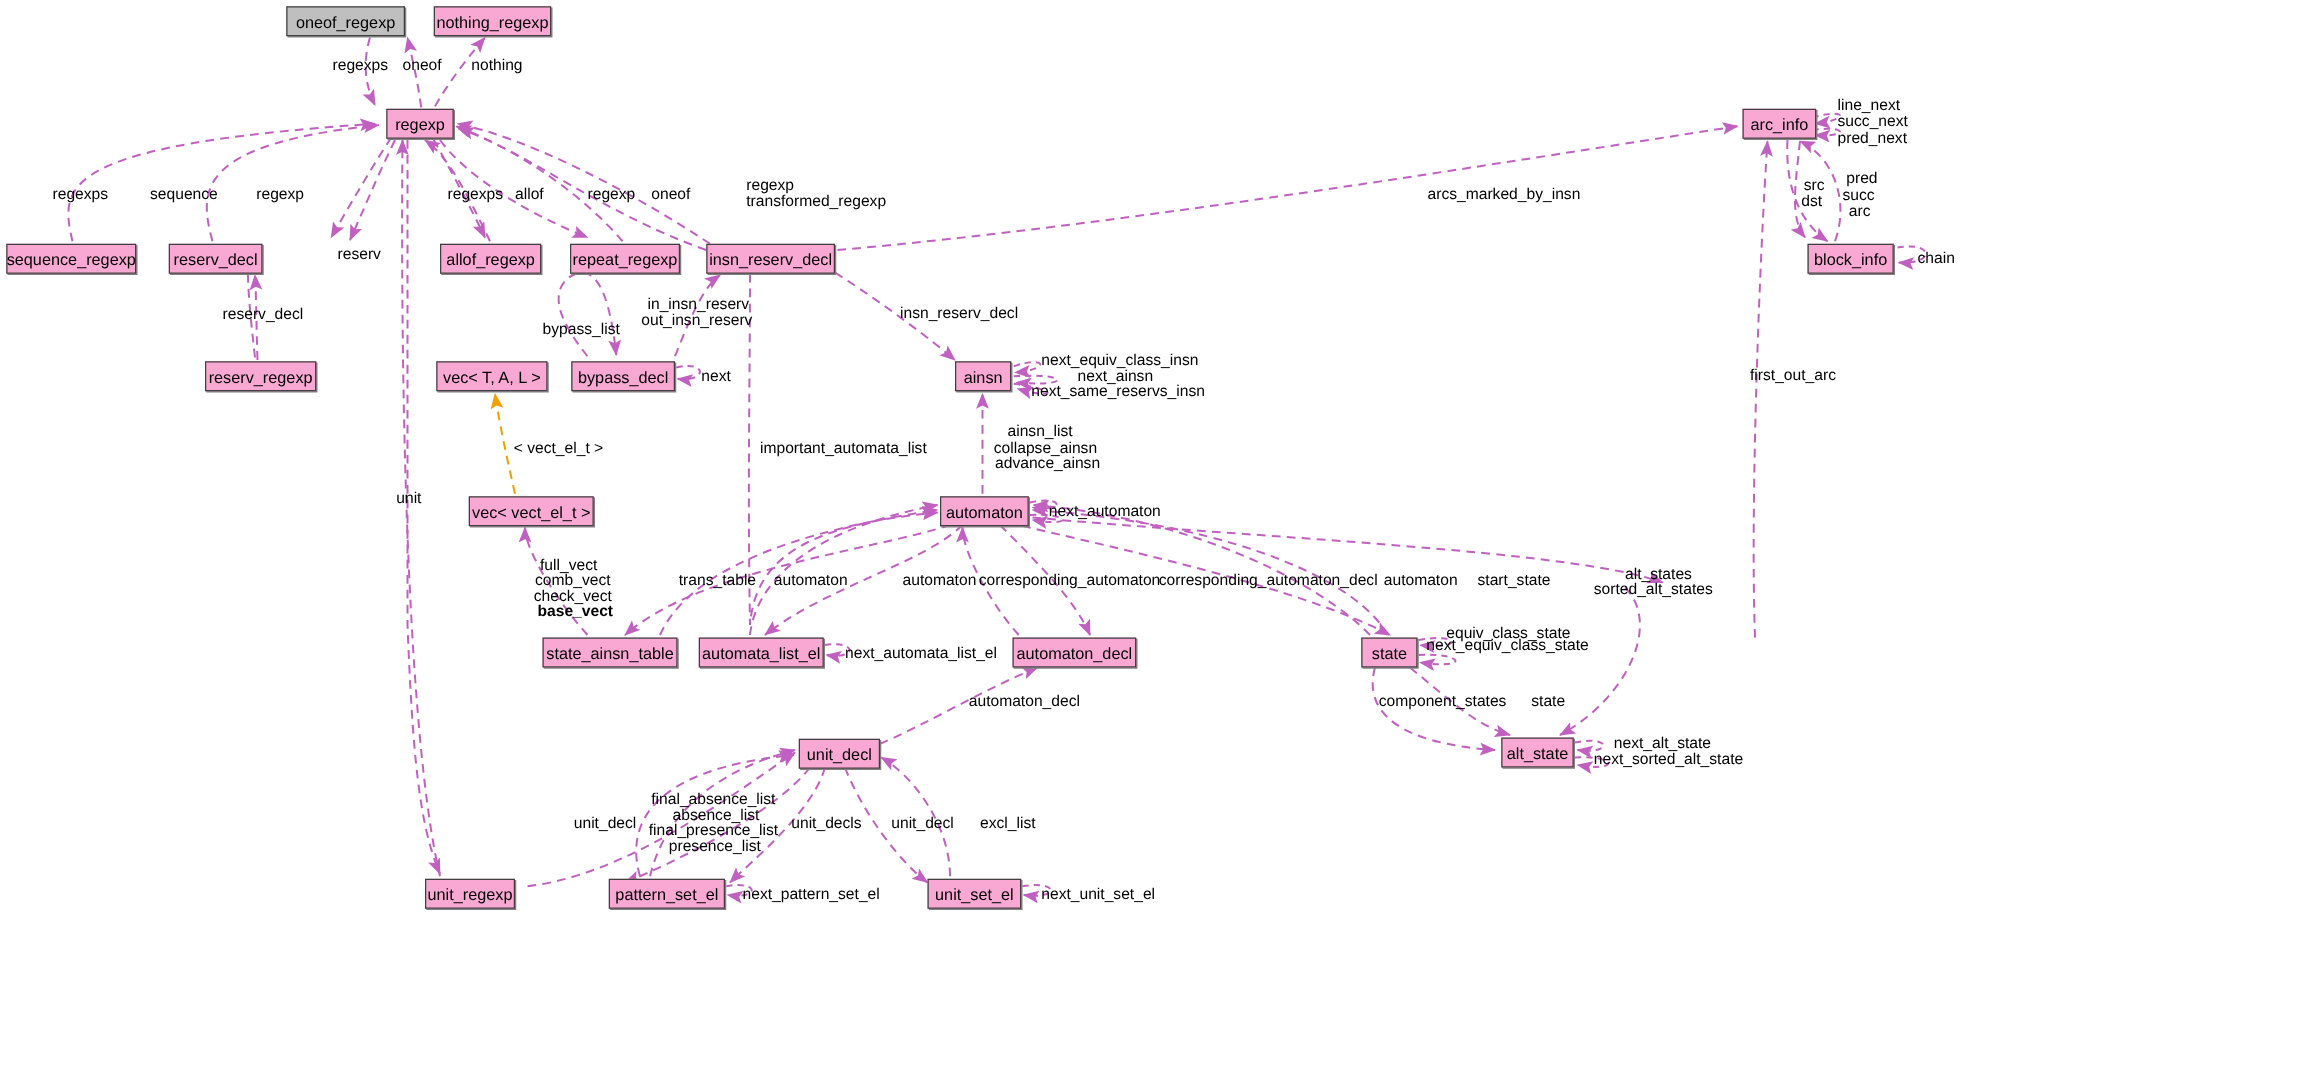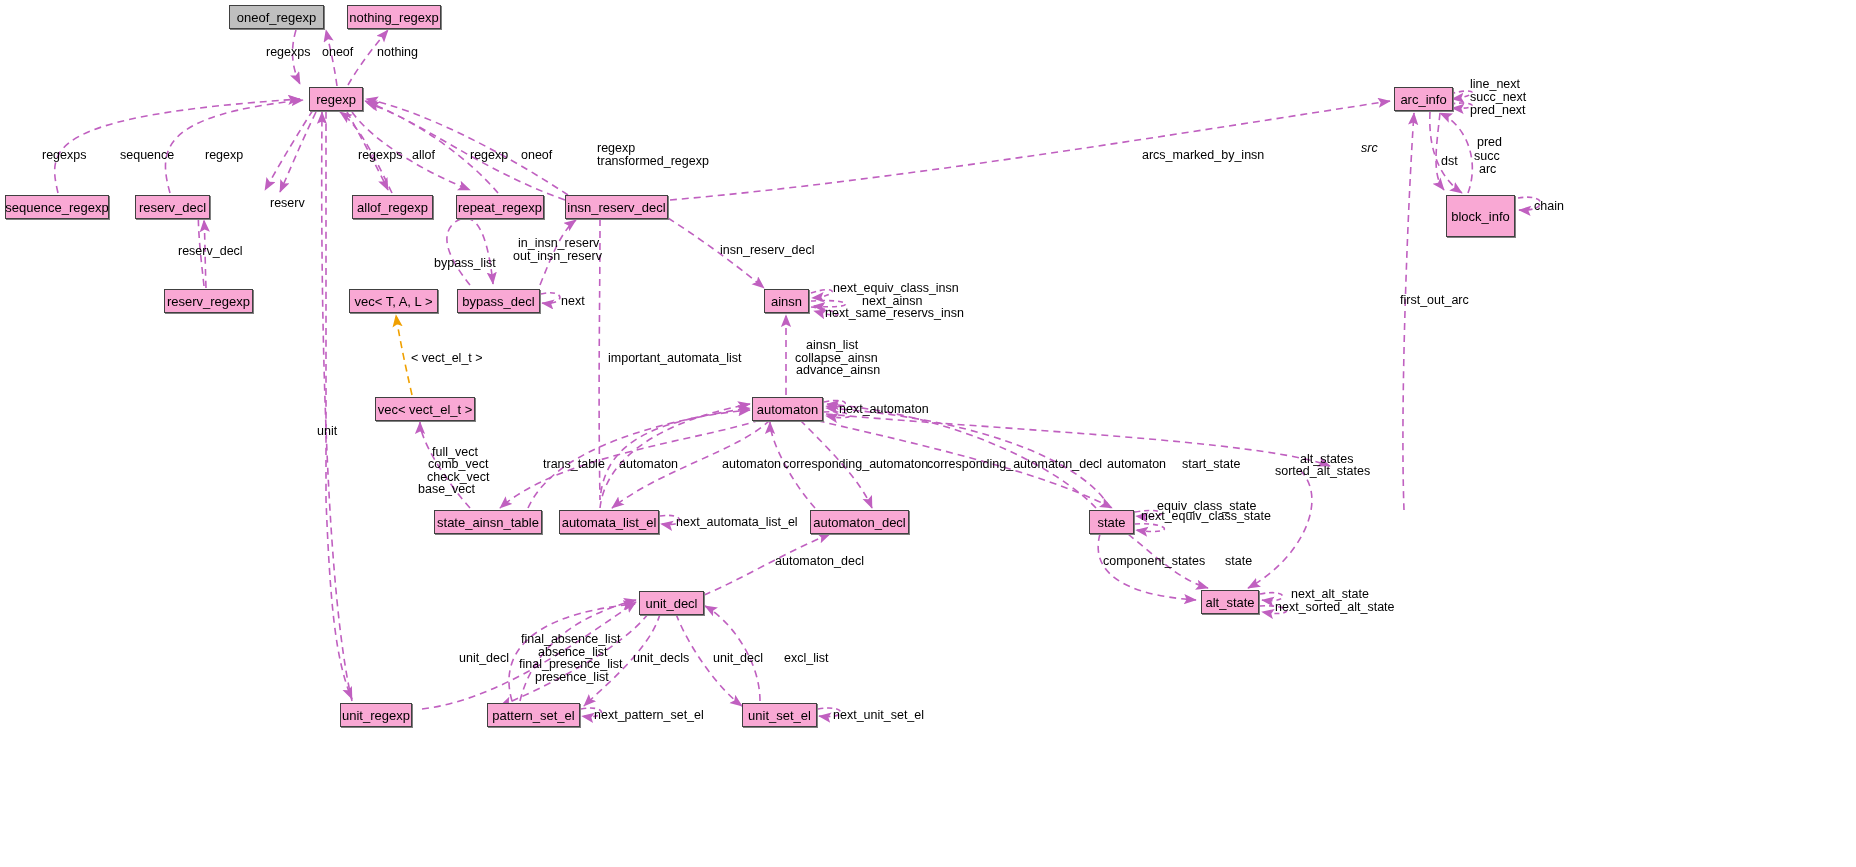--- a/index.html
+++ b/index.html
@@ -185,21 +185,21 @@
       </div>
       <div class="node" style="left: 352px; top: 195px; width: 81px; height: 24px;">
         <span>allof_regexp</span>
       </div>
       <div class="node" style="left: 456px; top: 195px; width: 88px; height: 24px;">
         <span>repeat_regexp</span>
       </div>
       <div class="node" style="left: 565px; top: 195px; width: 103px; height: 24px;">
         <span>insn_reserv_decl</span>
       </div>
-      <div class="node" style="left: 1446px; top: 195px; width: 69px; height: 42px;">
+      <div class="node" style="left: 1446px; top: 195px; width: 69px; height: 24px;">
         <span>block_info</span>
       </div>
       <div class="node" style="left: 164px; top: 289px; width: 89px; height: 24px;">
         <span>reserv_regexp</span>
       </div>
       <div class="node" style="left: 349px; top: 289px; width: 89px; height: 24px;">
         <span>vec&lt; T, A, L &gt;</span>
       </div>
       <div class="node" style="left: 457px; top: 289px; width: 83px; height: 24px;">
         <span>bypass_decl</span>
@@ -251,47 +251,47 @@
       <div class="elabel left" style="left: 358px; top: 149px;">regexps</div>
       <div class="elabel left" style="left: 412px; top: 149px;">allof</div>
       <div class="elabel left" style="left: 470px; top: 149px;">regexp</div>
       <div class="elabel left" style="left: 521px; top: 149px;">oneof</div>
       <div class="elabel left" style="left: 597px; top: 142px;">regexp</div>
       <div class="elabel left" style="left: 597px; top: 155px;">transformed_regexp</div>
       <div class="elabel left" style="left: 1142px; top: 149px;">arcs_marked_by_insn</div>
       <div class="elabel left" style="left: 1470px; top: 78px;">line_next</div>
       <div class="elabel left" style="left: 1470px; top: 91px;">succ_next</div>
       <div class="elabel left" style="left: 1470px; top: 104px;">pred_next</div>
-      <div class="elabel left" style="left: 1361px; top: 142px; font-style: italic;">src</div>
+      <div class="elabel left" style="left: 1443px; top: 142px;">src</div>
       <div class="elabel left" style="left: 1441px; top: 155px;">dst</div>
       <div class="elabel left" style="left: 1477px; top: 136px;">pred</div>
       <div class="elabel left" style="left: 1474px; top: 150px;">succ</div>
       <div class="elabel left" style="left: 1479px; top: 163px;">arc</div>
       <div class="elabel left" style="left: 1534px; top: 200px;">chain</div>
       <div class="elabel left" style="left: 270px; top: 197px;">reserv</div>
       <div class="elabel left" style="left: 178px; top: 245px;">reserv_decl</div>
       <div class="elabel left" style="left: 434px; top: 257px;">bypass_list</div>
       <div class="elabel left" style="left: 518px; top: 237px;">in_insn_reserv</div>
       <div class="elabel left" style="left: 513px; top: 250px;">out_insn_reserv</div>
       <div class="elabel left" style="left: 720px; top: 244px;">insn_reserv_decl</div>
       <div class="elabel left" style="left: 561px; top: 295px;">next</div>
       <div class="elabel left" style="left: 833px; top: 282px;">next_equiv_class_insn</div>
       <div class="elabel left" style="left: 862px; top: 295px;">next_ainsn</div>
       <div class="elabel left" style="left: 825px; top: 307px;">next_same_reservs_insn</div>
       <div class="elabel left" style="left: 806px; top: 339px;">ainsn_list</div>
       <div class="elabel left" style="left: 795px; top: 352px;">collapse_ainsn</div>
       <div class="elabel left" style="left: 796px; top: 364px;">advance_ainsn</div>
       <div class="elabel left" style="left: 411px; top: 352px;">&lt; vect_el_t &gt;</div>
       <div class="elabel left" style="left: 608px; top: 352px;">important_automata_list</div>
-      <div class="elabel left" style="left: 317px; top: 425px; text-align: center;">unit</div>
+      <div class="elabel left" style="left: 317px; top: 392px; text-align: center;">unit</div>
       <div class="elabel left" style="left: 839px; top: 403px;">next_automaton</div>
       <div class="elabel left" style="left: 432px; top: 446px;">full_vect</div>
       <div class="elabel left" style="left: 428px; top: 458px;">comb_vect</div>
       <div class="elabel left" style="left: 427px; top: 471px;">check_vect</div>
-      <div class="elabel left" style="left: 418px; top: 483px;">base_vect</div>
+      <div class="elabel left" style="left: 430px; top: 483px; font-weight: bold;">base_vect</div>
       <div class="elabel left" style="left: 543px; top: 458px;">trans_table</div>
       <div class="elabel left" style="left: 619px; top: 458px;">automaton</div>
       <div class="elabel left" style="left: 722px; top: 458px;">automaton</div>
       <div class="elabel left" style="left: 783px; top: 458px;">corresponding_automaton</div>
       <div class="elabel left" style="left: 927px; top: 458px;">corresponding_automaton_decl</div>
       <div class="elabel left" style="left: 1107px; top: 458px;">automaton</div>
       <div class="elabel left" style="left: 1182px; top: 458px;">start_state</div>
       <div class="elabel left" style="left: 1300px; top: 453px;">alt_states</div>
       <div class="elabel left" style="left: 1275px; top: 465px;">sorted_alt_states</div>
       <div class="elabel left" style="left: 1400px; top: 294px;">first_out_arc</div>

